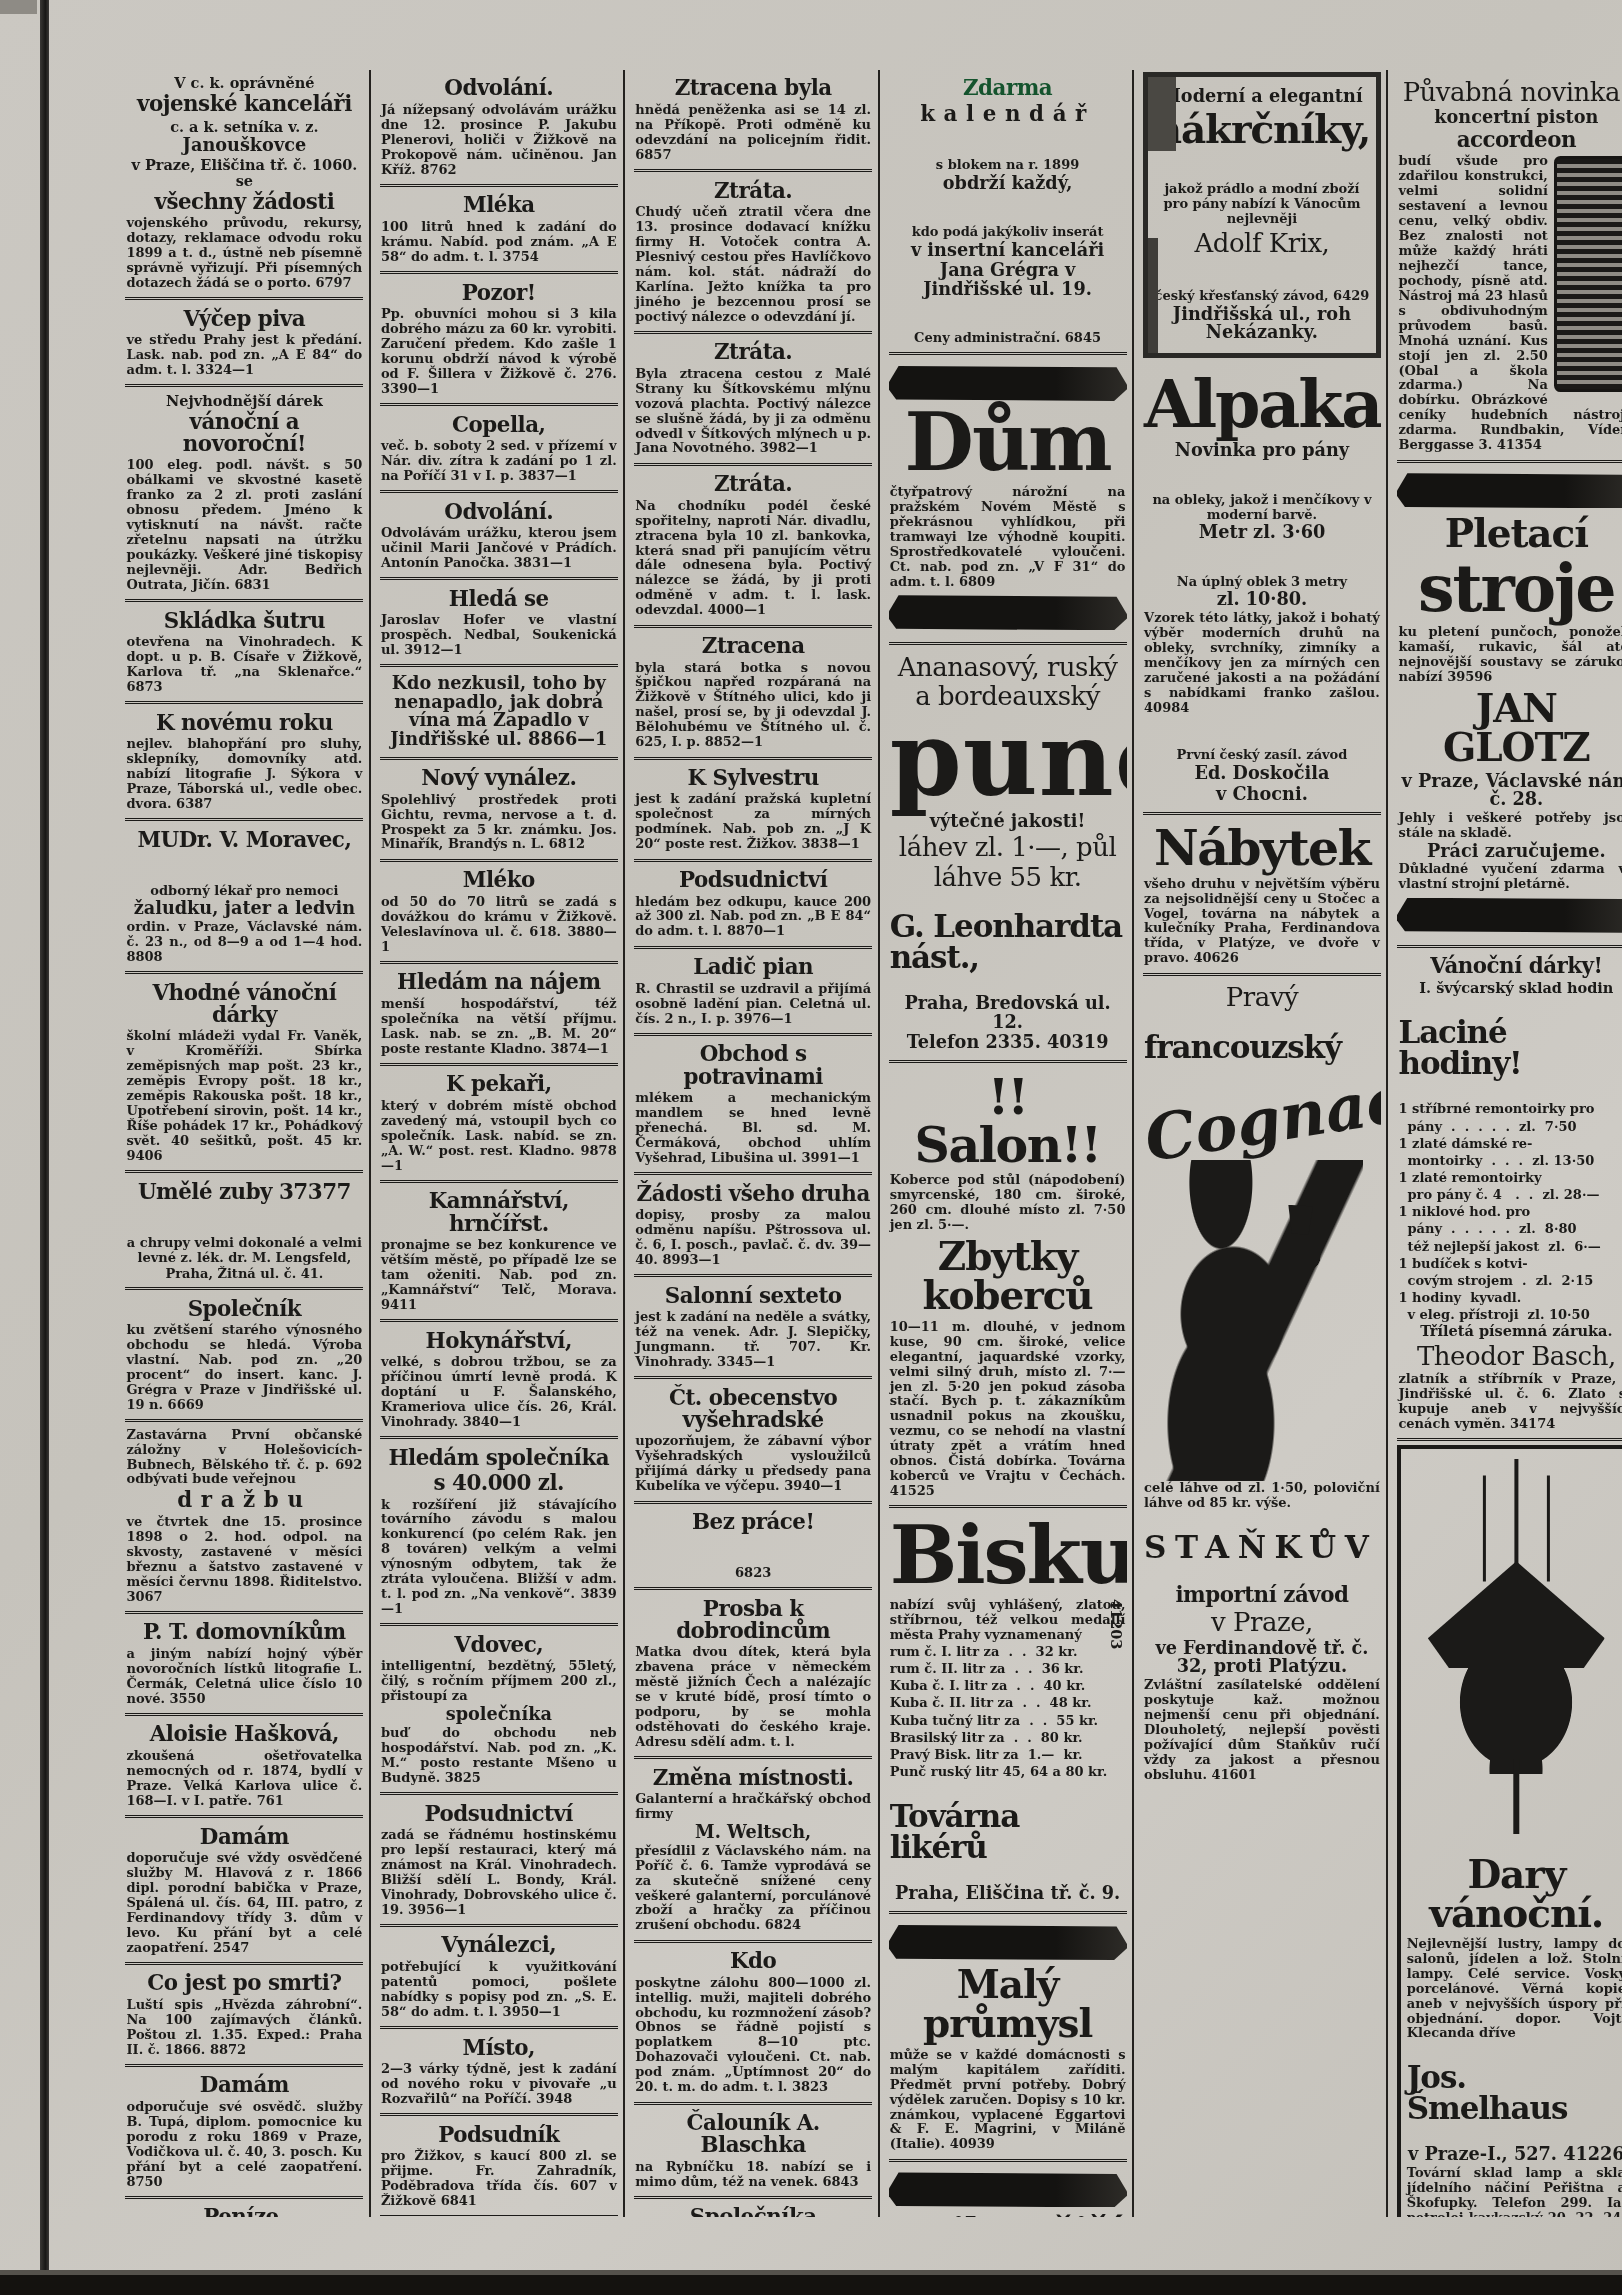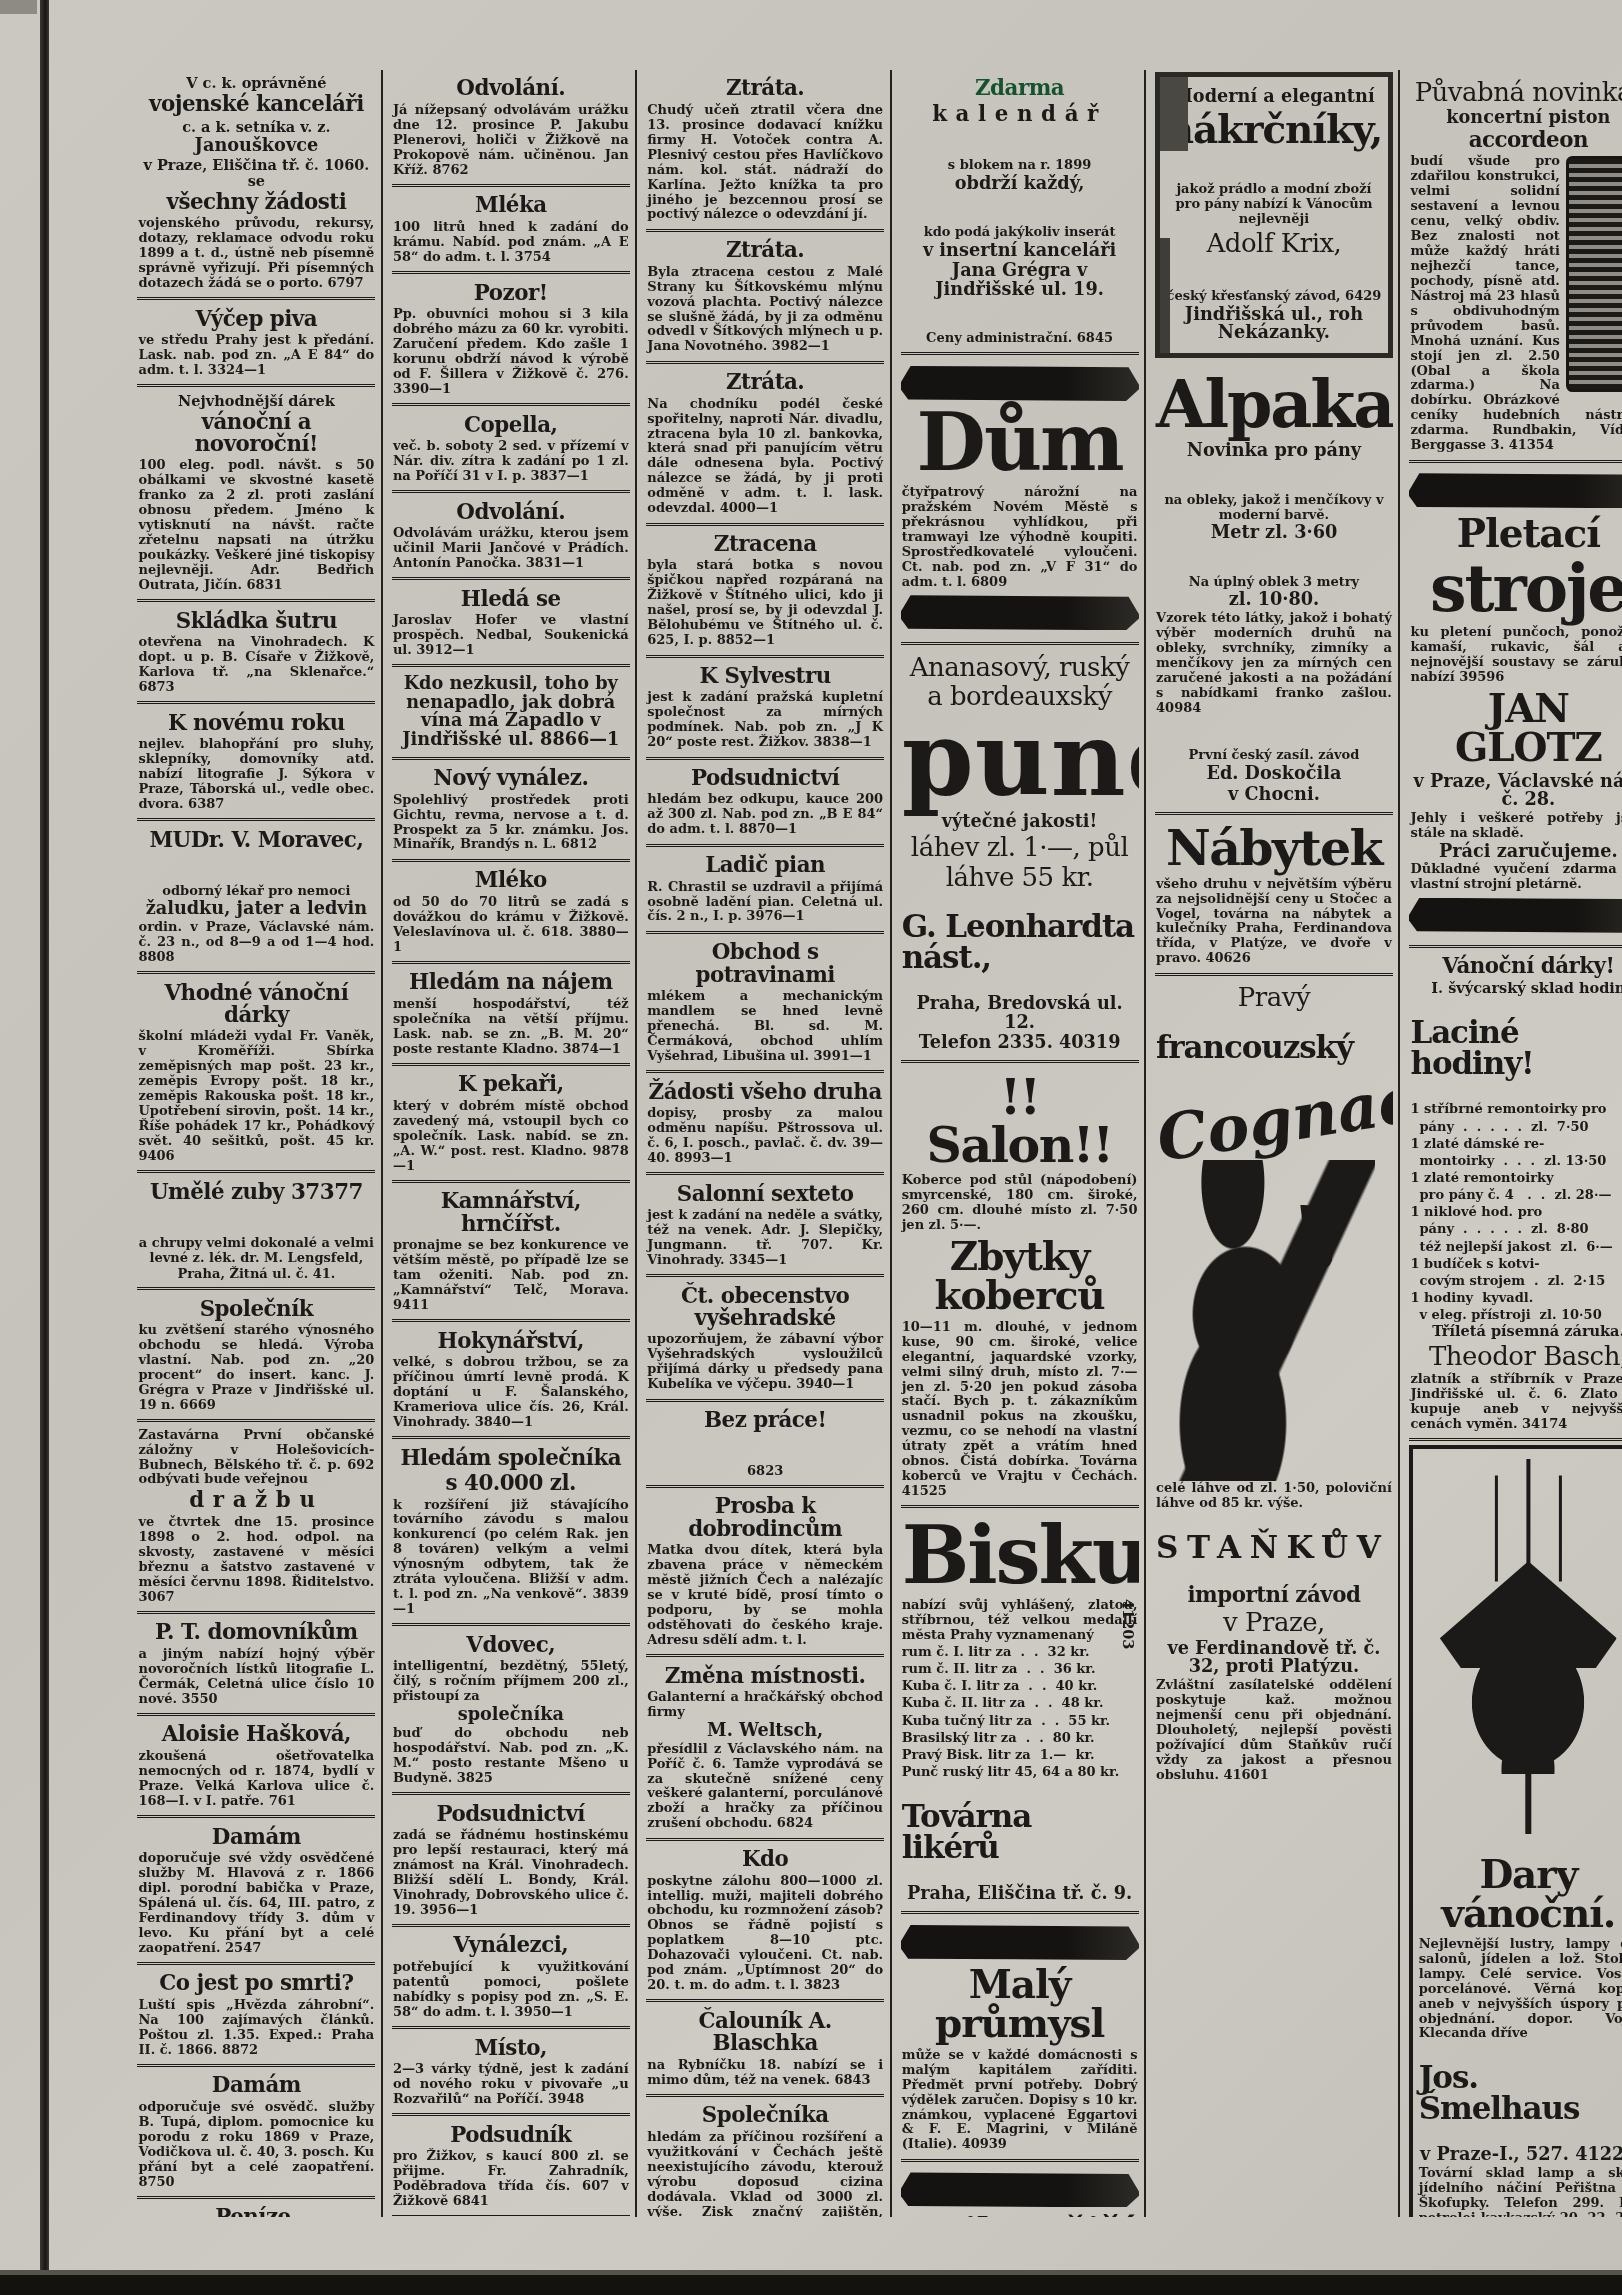--- a/index.html
+++ b/index.html
@@ -4,21 +4,21 @@
 <style>
   html,body{margin:0;padding:0;}
   body{
     width:1622px;height:2295px;position:relative;overflow:hidden;
     background:linear-gradient(135deg,#cbc8c2 0%,#c6c3bc 40%,#cecbc5 70%,#c3c0b9 100%);
     font-family:"DejaVu Serif","Liberation Serif",serif;color:#1b1a18;
   }
   .scan-left{position:absolute;left:40px;top:0;width:8.6px;height:2295px;background:linear-gradient(90deg,#3a3835,#181715 60%,#3a3835);}
   .scan-bottom{position:absolute;left:0;bottom:0;width:1622px;height:32px;background:linear-gradient(0deg,#14120f 0 20.3px,#55524c 20.3px 24.6px,transparent 24.6px);}
   .scan-top-speck{position:absolute;left:0;top:0;width:37px;height:14px;background:#8e8b85;}
-  .content{position:absolute;left:132px;top:70px;width:1483px;display:flex;align-items:flex-start;}
+  .content{position:absolute;left:120px;top:70px;width:1483px;display:flex;align-items:flex-start;}
   .col{width:238px;padding:0 5.4px;height:2147px;overflow:hidden;flex:none;}
   .col + .col{border-left:2.1px solid #23211e;padding-left:9px;}
   .ad{border-bottom:3.7px double #1b1a18;padding:5.4px 1.1px 6.4px;position:relative;overflow:hidden;}
   .ad:last-child{border-bottom:none;}
   .boxed{border:4.8px solid #1b1a18;padding:7.5px 5.4px;margin:3.2px 0;}
   .boxed-krix{border:5.9px solid #2a2926;padding:8.6px 5.4px;margin:2.1px 0 5.4px;position:relative;}
   .boxed-krix::before{content:"";position:absolute;left:-5.9px;top:-5.9px;width:34px;height:80px;background:#4a4843;}
   .boxed-krix::after{content:"";position:absolute;left:-5.9px;top:161px;width:16px;height:139px;background:#3f3d39;}
   .h1{font-size:21.4px;font-weight:bold;text-align:center;line-height:1.04;letter-spacing:-0.5px;margin:2.1px 0 3.2px;}
   .h2{font-size:17.7px;font-weight:bold;text-align:center;line-height:1.05;margin:1.1px 0 2.1px;}
@@ -214,20 +214,24 @@
       <div class="ad">
         <div class="h1">Podsudník</div>
         <div class="body">pro Žižkov, s kaucí 800 zl. se přijme. Fr. Zahradník, Poděbradova třída čís. 607 v Žižkově 6841</div>
       </div>
       <div class="ad">
         <div class="h1">Starší pán neb dáma,</div>
       </div>
     </div>
     <div class="col">
       <div class="ad">
+        <div class="h1">Ztracena byla</div>
+        <div class="body">hnědá peněženka asi se 14 zl. na Příkopě. Proti odměně ku odevzdání na policejním řidit. 6857</div>
+      </div>
+      <div class="ad">
         <div class="h1">Ztráta.</div>
         <div class="body">Chudý učeň ztratil včera dne 13. prosince dodavací knížku firmy H. Votoček contra A. Plesnivý cestou přes Havlíčkovo nám. kol. stát. nádraží do Karlína. Ježto knížka ta pro jiného je bezcennou prosí se poctivý nálezce o odevzdání jí.</div>
       </div>
       <div class="ad">
         <div class="h1">Ztráta.</div>
         <div class="body">Byla ztracena cestou z Malé Strany ku Šítkovskému mlýnu vozová plachta. Poctivý nálezce se slušně žádá, by ji za odměnu odvedl v Šítkových mlýnech u p. Jana Novotného. 3982—1</div>
       </div>
       <div class="ad">
         <div class="h1">Ztráta.</div>
         <div class="body">Na chodníku podél české spořitelny, naproti Nár. divadlu, ztracena byla 10 zl. bankovka, která snad při panujícím větru dále odnesena byla. Poctivý nálezce se žádá, by ji proti odměně v adm. t. l. lask. odevzdal. 4000—1</div>

